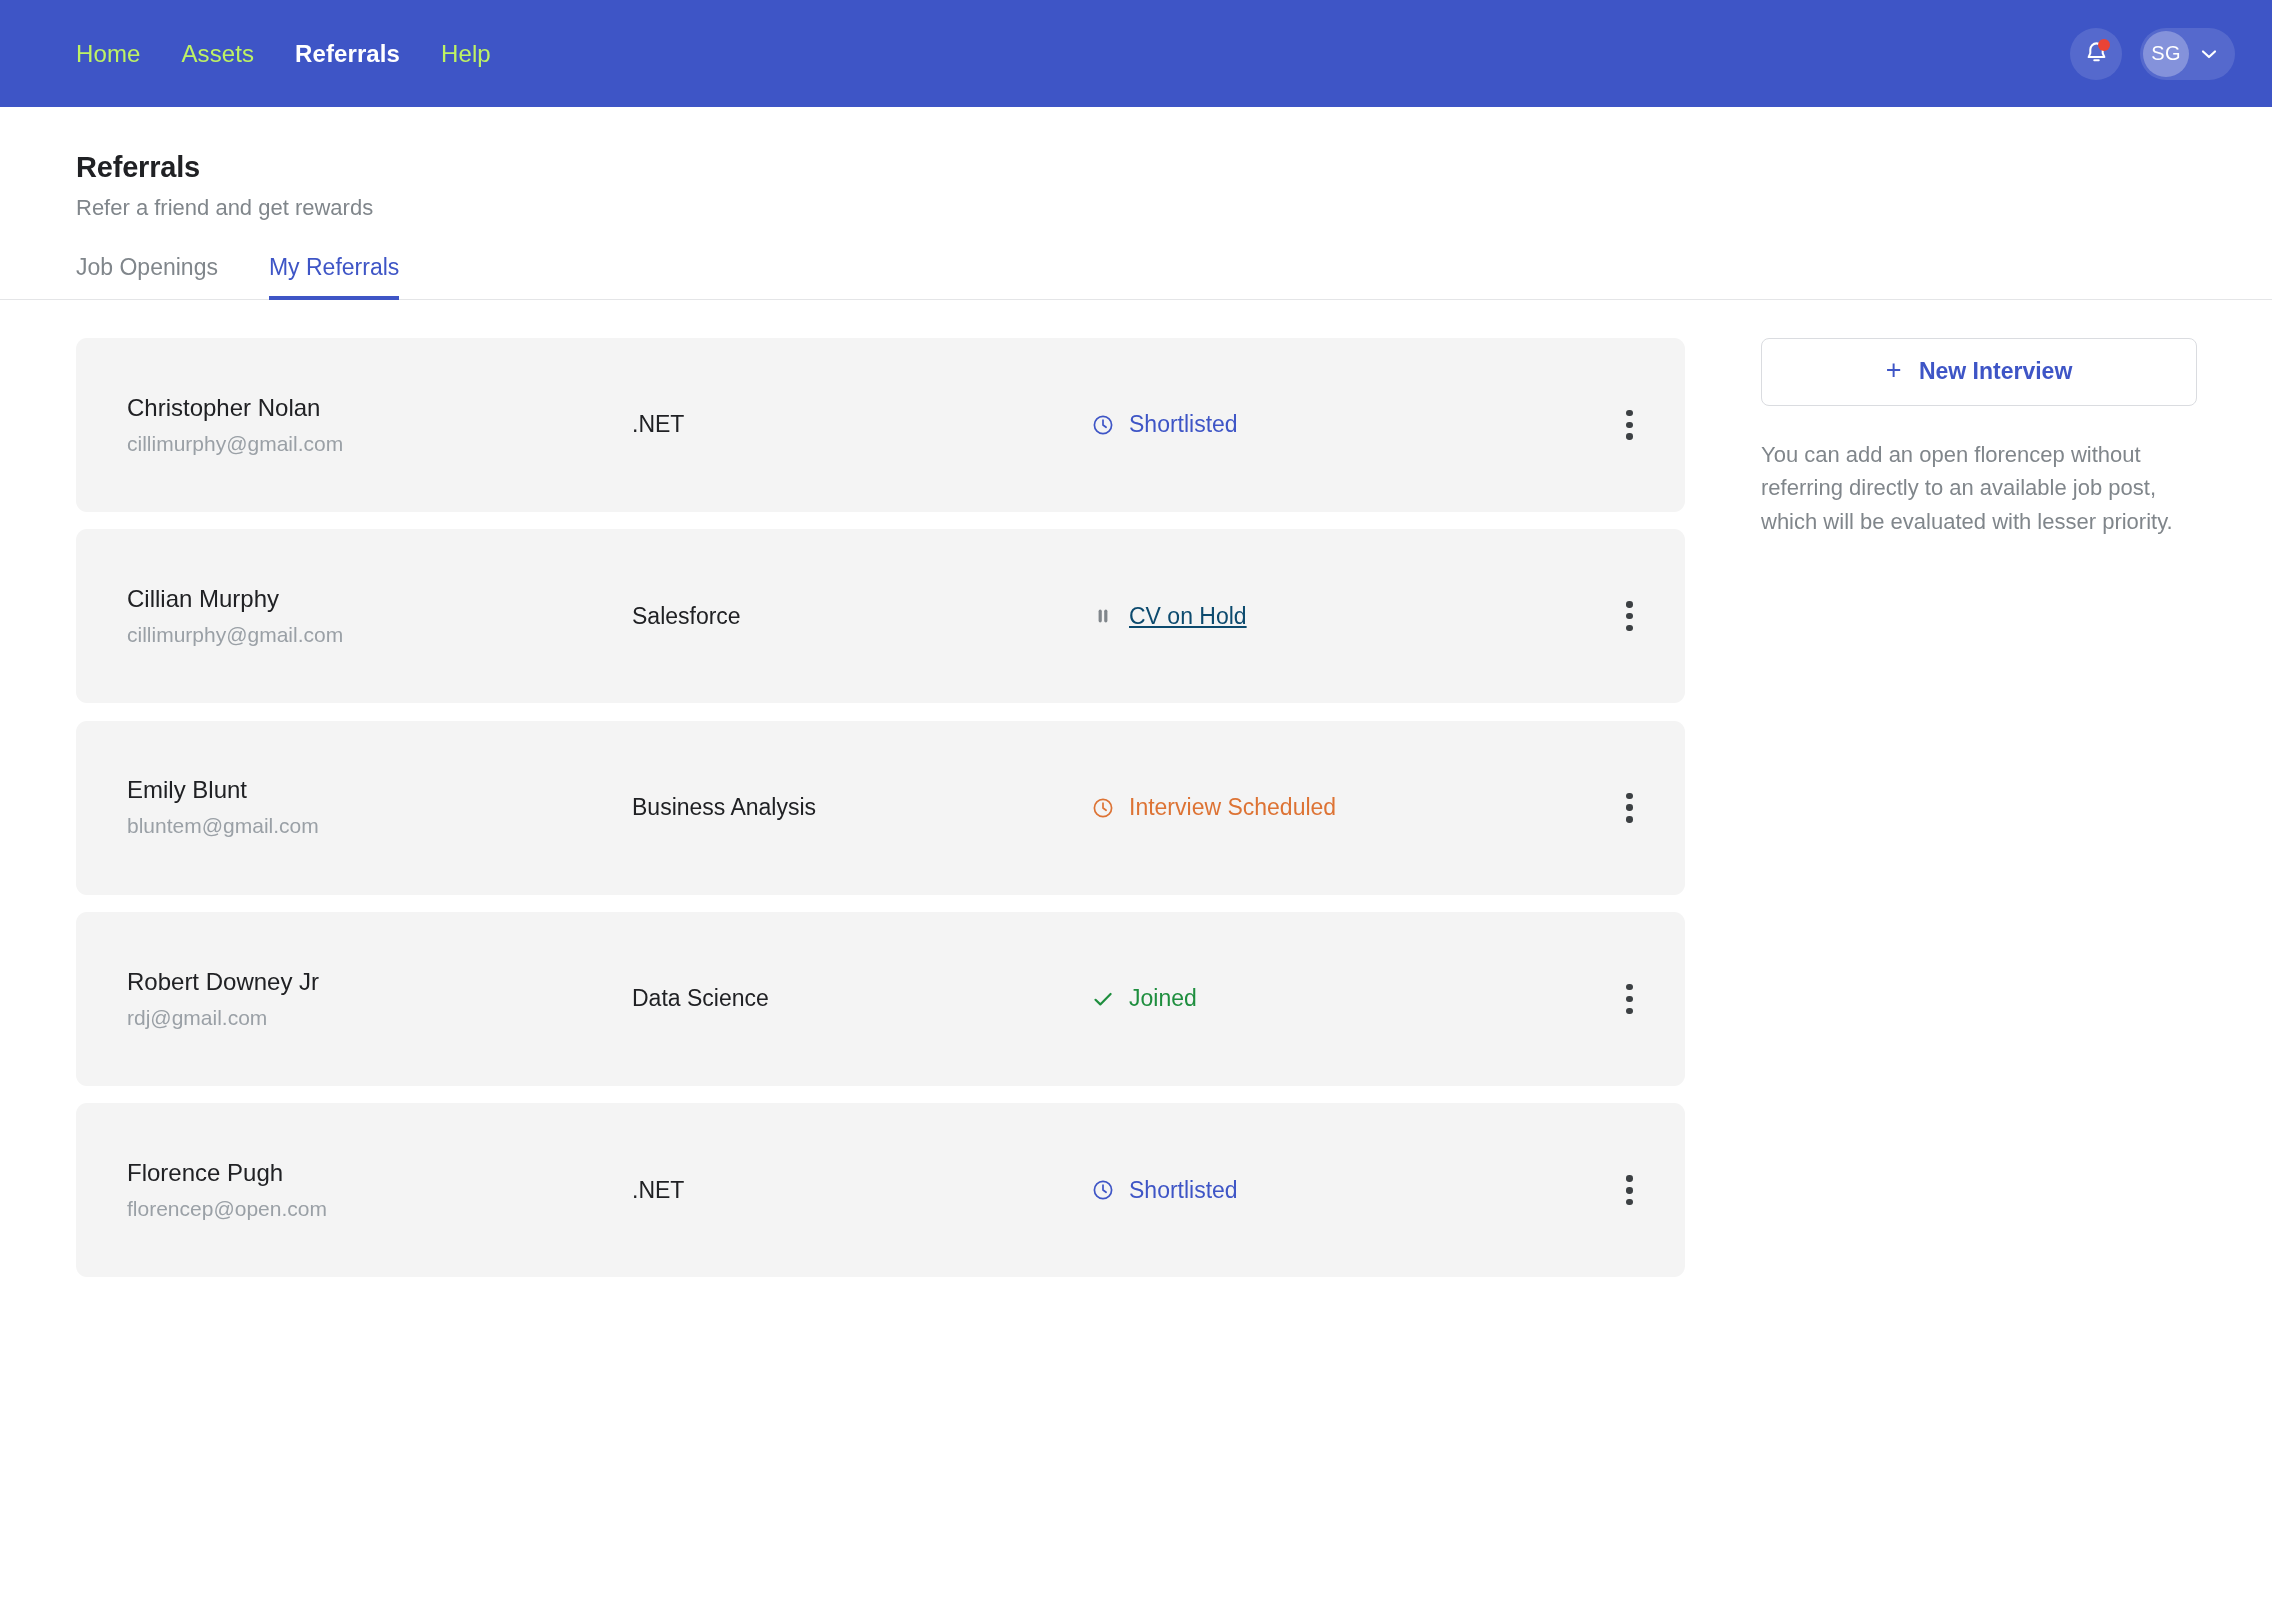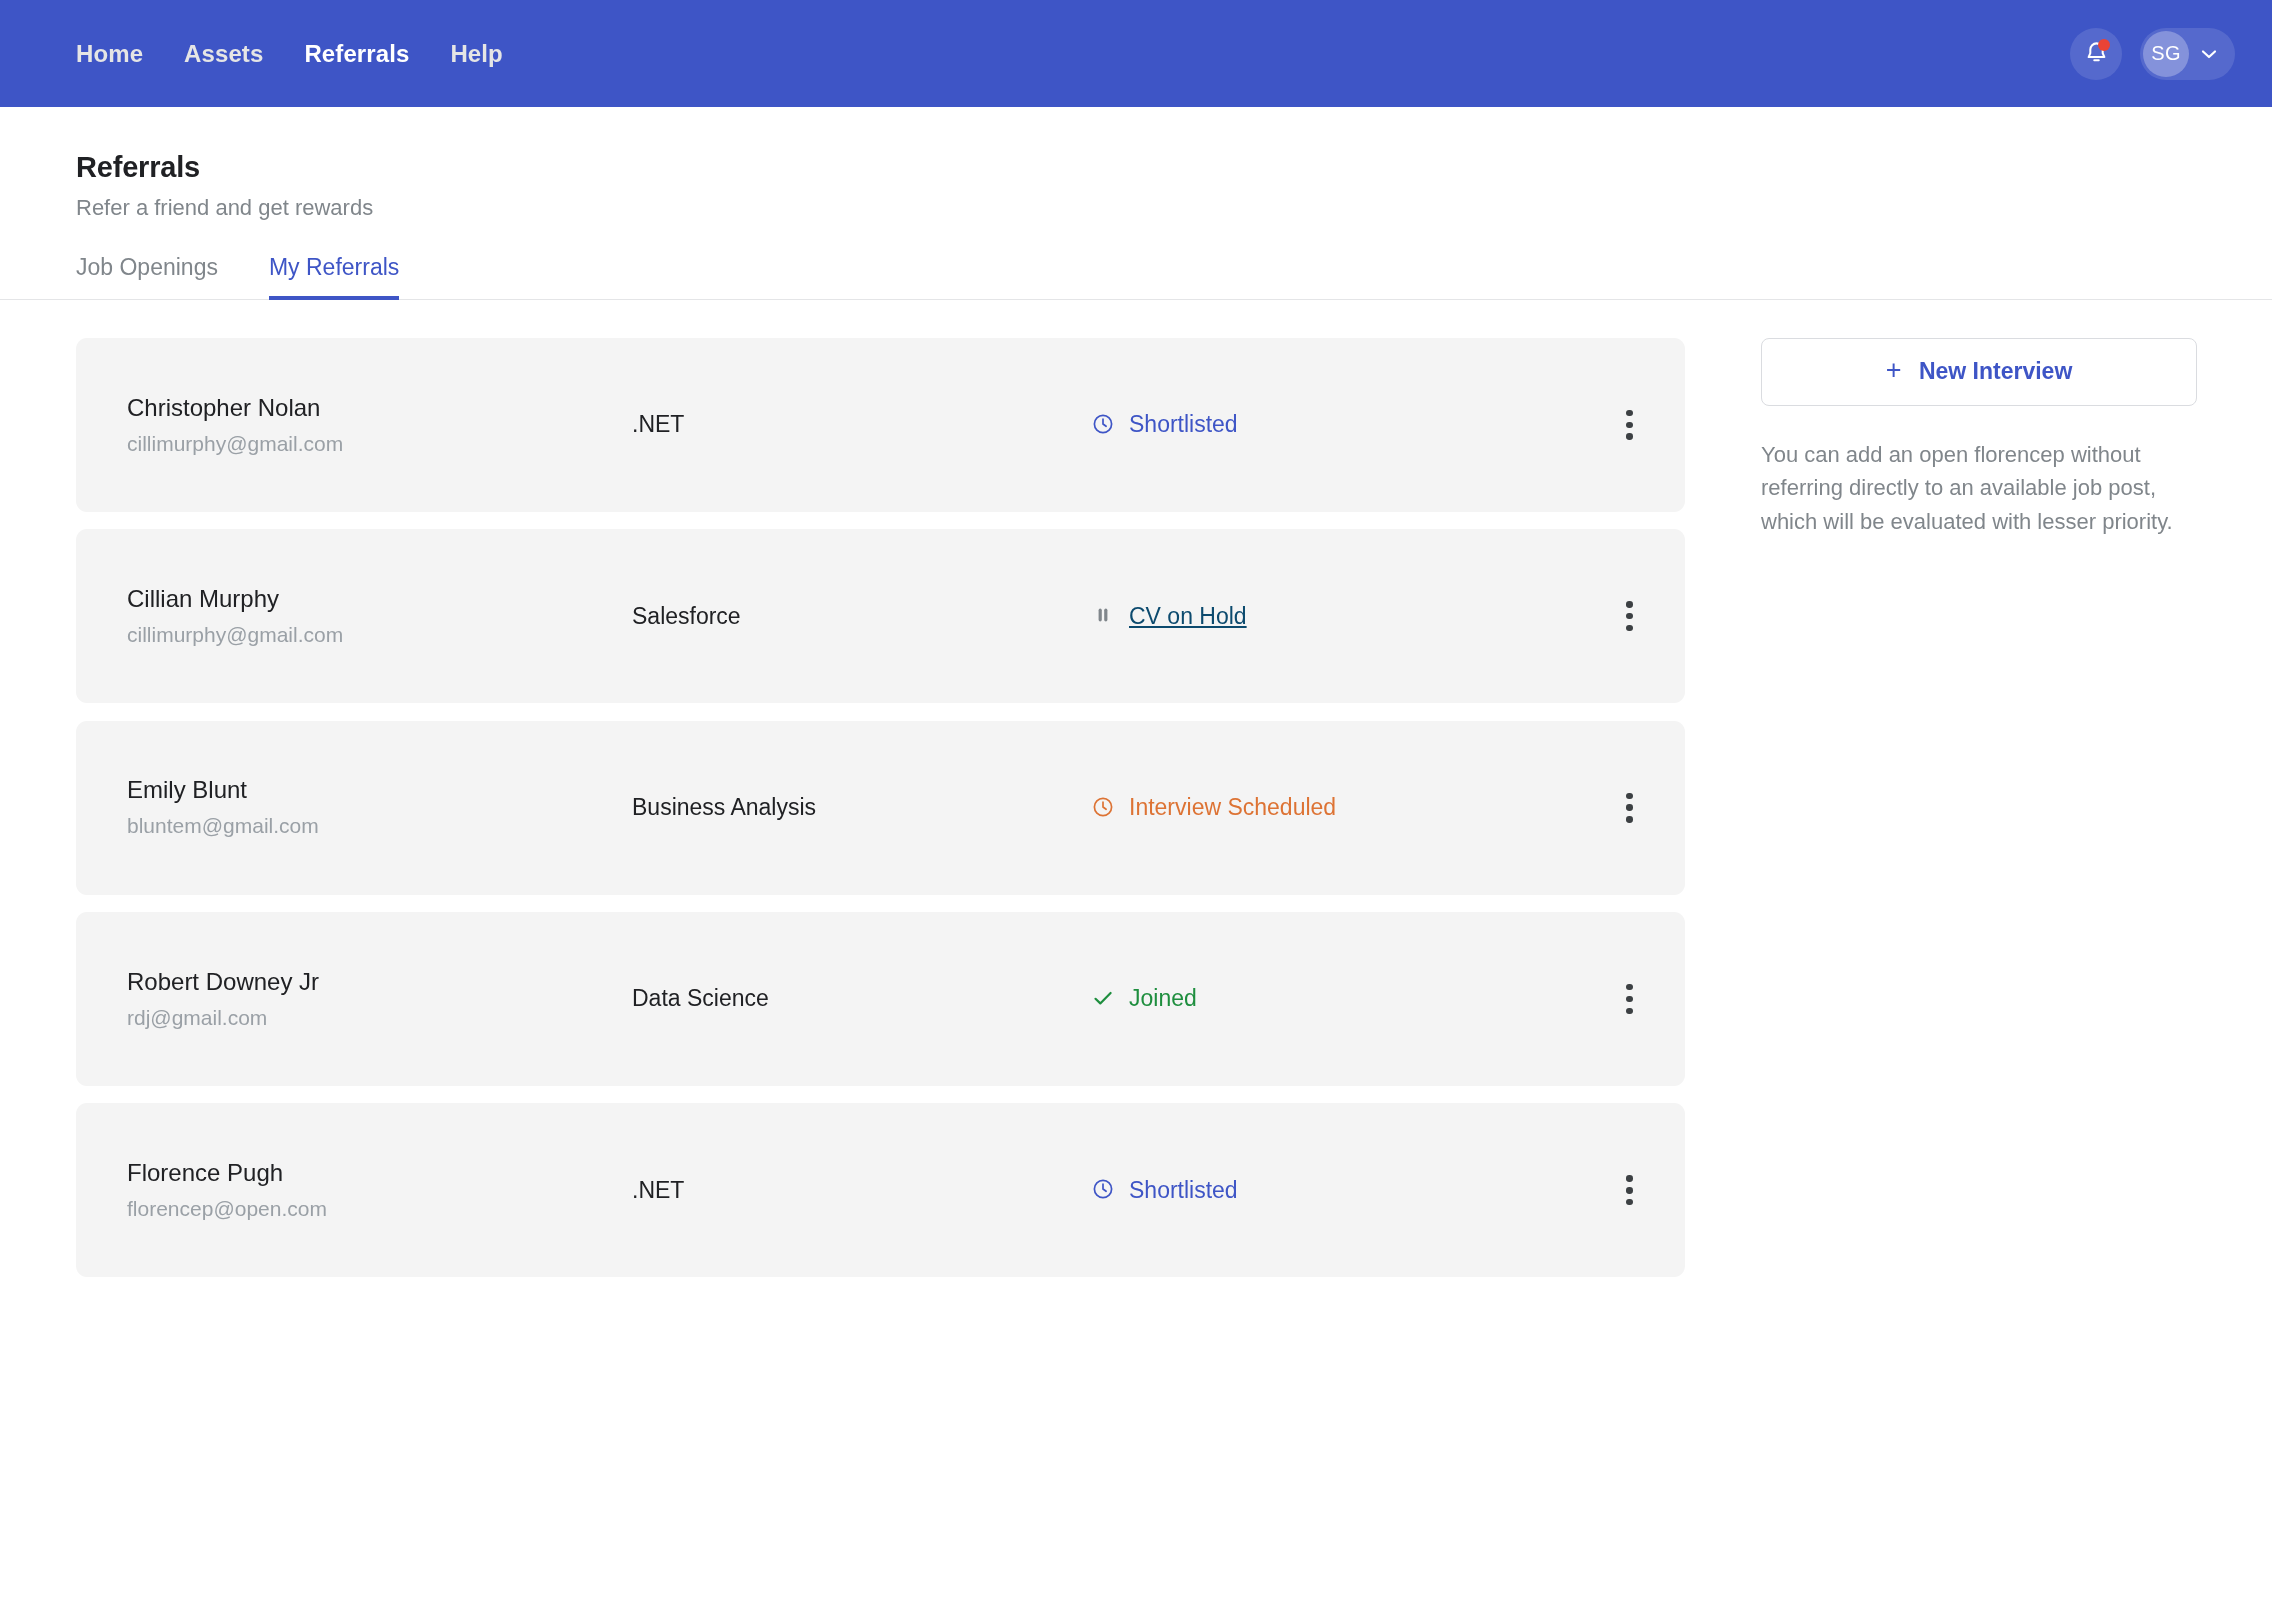--- a/index.html
+++ b/index.html
@@ -28,26 +28,25 @@
   }
 
   .nav-links {
     display: flex;
     align-items: center;
     gap: 41px;
   }
 
   .nav-link {
     font-size: 24px;
-    color: #e5e5e5;
+    color: #bef264;
     letter-spacing: 0.1px;
     cursor: pointer;
     line-height: 1;
     white-space: nowrap;
-    font-weight: bold;
   }
 
   .nav-link.active {
     color: #ffffff;
     font-weight: 700;
   }
 
   .nav-right {
     display: flex;
     align-items: center;
@@ -196,21 +195,21 @@
   .cell-role {
     width: 458px;
     flex: none;
     font-size: 23px;
     color: #202124;
   }
 
   .cell-status {
     flex: 1;
     display: flex;
-    align-items: flex-start;
+    align-items: center;
     gap: 14px;
     font-size: 23px;
   }
 
   .status-icon {
     display: flex;
     align-items: center;
     justify-content: center;
     width: 25px;
     height: 25px;

